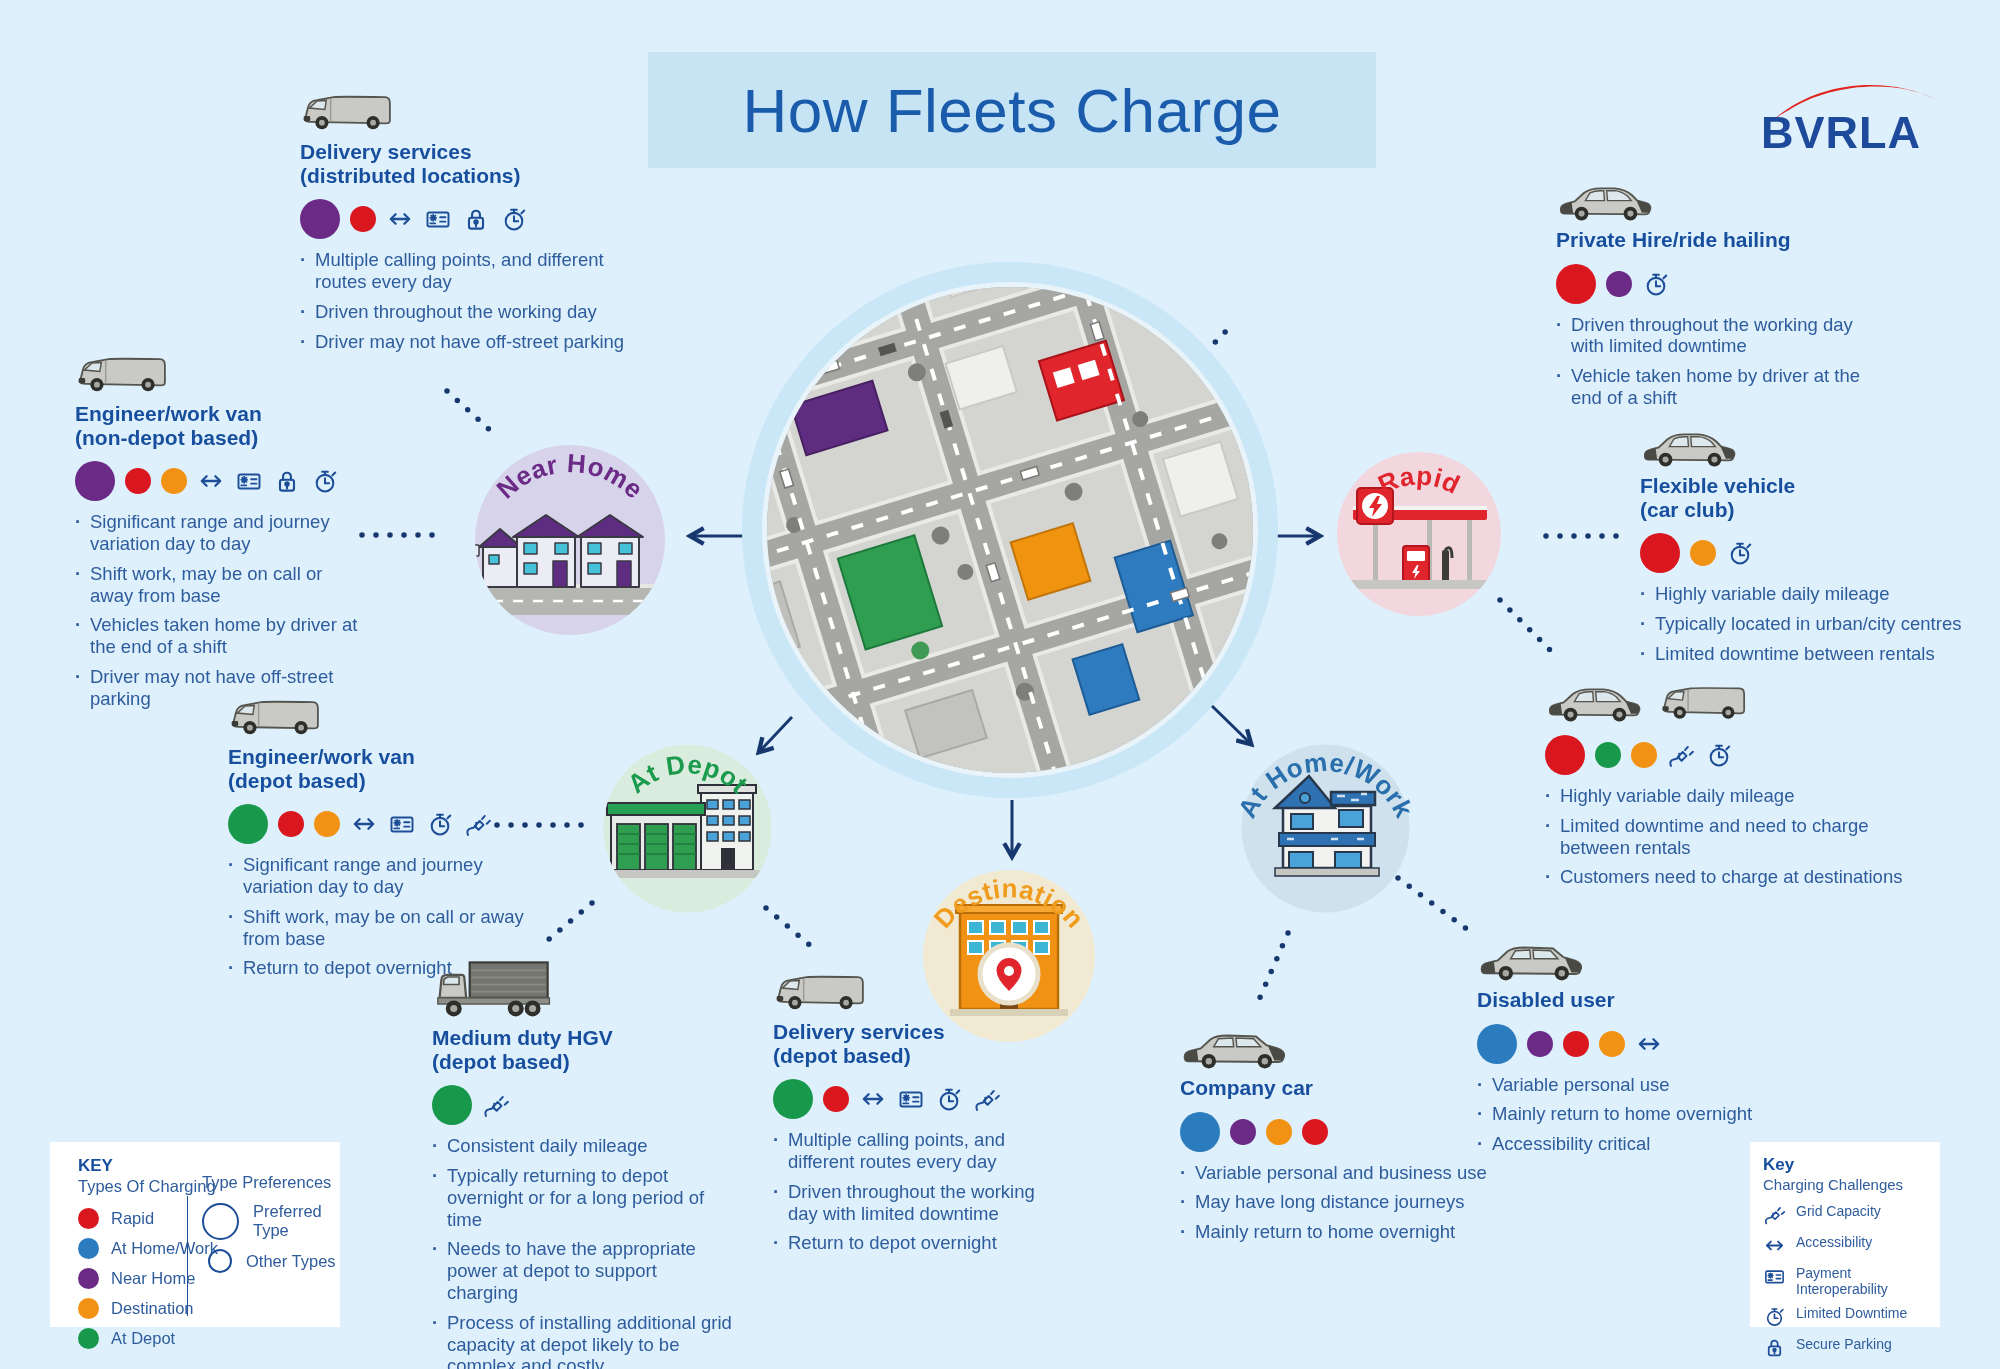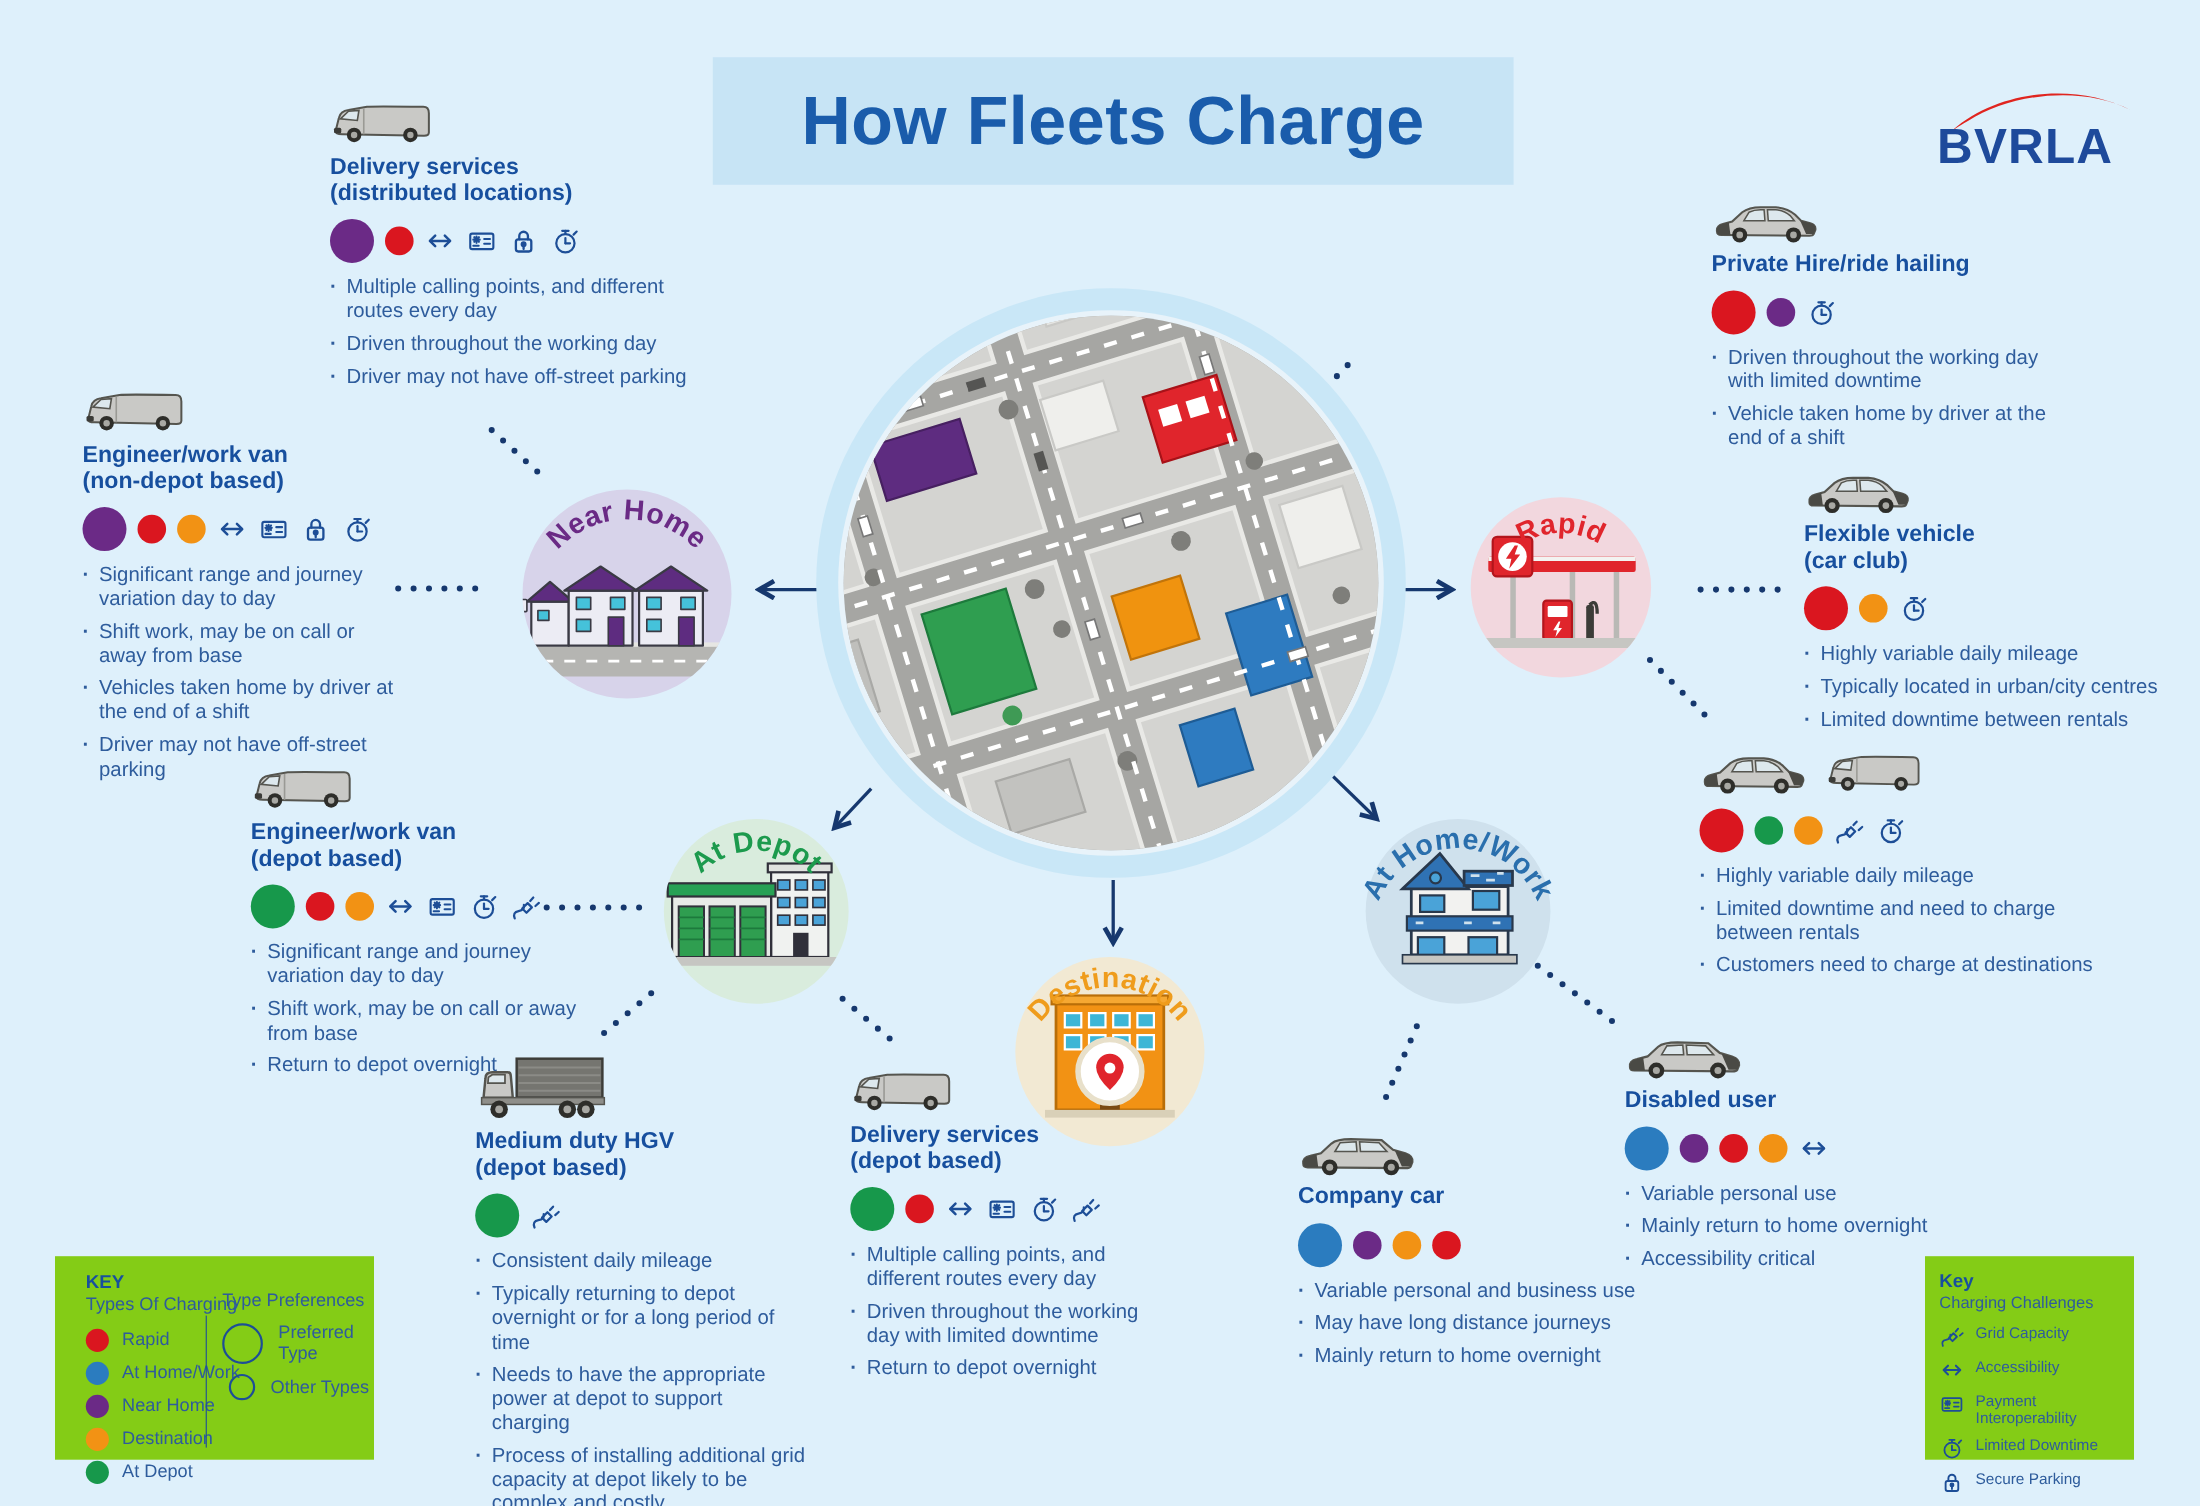--- a/index.html
+++ b/index.html
@@ -5,38 +5,38 @@
   html,body{margin:0;padding:0;}
   body{
     width:2000px;height:1369px;position:relative;overflow:hidden;
     background:#def0fb;
     font-family:"Liberation Sans", sans-serif;
     color:#2e5c9c;
   }
   .abs{position:absolute;}
   
   .banner{background:#c7e4f5;display:flex;align-items:center;justify-content:center;}
-  .banner h1{margin:0;font-size:62px;font-weight:bold;color:#1a5cab;letter-spacing:.5px;}
+  .banner h1{margin:0;font-size:62px;font-weight:normal;color:#1a5cab;letter-spacing:.5px;}
   
   .profile h3{color:#174f9e;font-size:21px;line-height:1.12;margin:6px 0 0;}
   .profile .veh{display:block;}
   .chips{display:flex;align-items:center;gap:10px;margin:12px 0 4px;}
   .dot{border-radius:50%;display:inline-block;flex:0 0 auto;}
   .dot.lg{width:40px;height:40px;}
   .dot.sm{width:26px;height:26px;}
   .c-red{background:#da161f}.c-purple{background:#6b2a86}.c-orange{background:#f29214}
   .c-green{background:#17984b}.c-blue{background:#2b7cbf}
   .ic{width:28px;height:28px;flex:0 0 auto;}
   ul.bullets{list-style:none;margin:10px 0 0;padding:0;font-size:18.5px;line-height:1.18;}
   ul.bullets li{padding-left:15px;position:relative;margin-bottom:8px;}
   ul.bullets li::before{content:"\00B7";position:absolute;left:0;font-weight:bold;}
   
   .hub-label{font-size:26px;font-weight:bold;letter-spacing:.5px;}
   
-  .keybox{background:#84cc16;}
+  .keybox{background:#ffffff;}
   .keybox .kh{font-weight:bold;color:#174f9e;font-size:17px;margin:0;}
   .keybox .ks{color:#2e5c9c;font-size:16.5px;margin:1px 0 12px;}
   .krow{display:flex;align-items:center;gap:12px;margin-bottom:9px;}
   .kdot{width:21px;height:21px;border-radius:50%;flex:0 0 auto;}
   .krow span.klabel{font-size:16.5px;color:#2e5c9c;}
   .ring{border:2.5px solid #1d4e97;border-radius:50%;display:inline-block;flex:0 0 auto;background:transparent;}
   .kc-row{display:flex;align-items:flex-start;gap:10px;margin-bottom:8px;}
   .kc-row .klabel{font-size:14px;color:#2e5c9c;}
 </style>
 </head>

